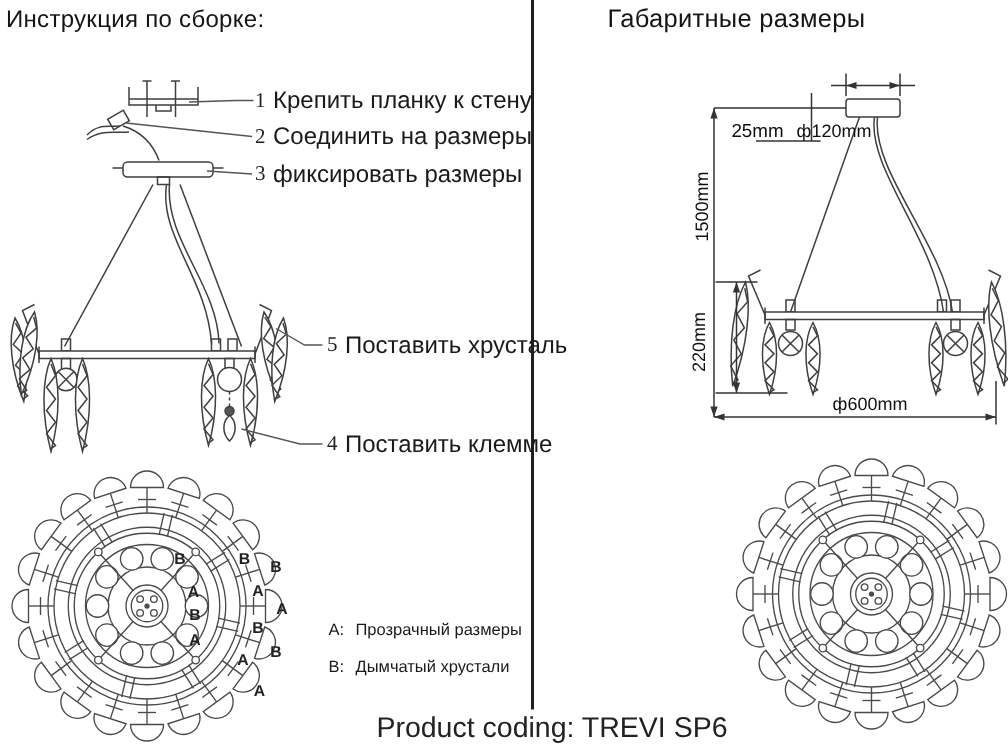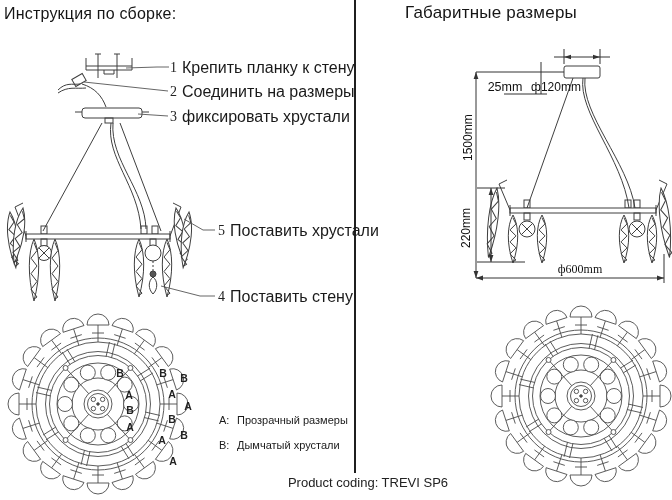--- a/index.html
+++ b/index.html
@@ -11,21 +11,21 @@
   .callout{display:flex;align-items:flex-start;white-space:nowrap;}
   .callout .num{font-family:"Liberation Serif",serif;font-size:14px;color:#222;line-height:13px;}
   .callout .txt{font-size:16px;color:#1a1a1a;margin-left:5px;line-height:13px;}
   .dim{font-size:12px;color:#101010;white-space:nowrap;text-align:center;}
   .dim.vert{writing-mode:vertical-rl;transform:rotate(180deg);text-align:center;line-height:13px;}
   .crystal-letter{position:absolute;font-size:10.5px;font-weight:600;color:#222;
         transform:translate(-50%,-50%);}
   .legend-row{display:flex;white-space:nowrap;font-size:11px;color:#1a1a1a;}
   .legend-row .key{width:18px;}
   .divider{position:absolute;background:#1f1f1f;}
-  .footer{font-size:13px;color:#222;text-align:center;white-space:nowrap;}
+  .footer{font-size:19px;color:#222;text-align:center;white-space:nowrap;}
 </style>
 </head>
 <body>
 
 <div id="page">
 
   <svg id="art" width="672" height="500" viewBox="0 0 672 500">
 
     <g id="left-side-view" stroke="#3f3f3f" stroke-width="1" fill="none">
 
@@ -414,36 +414,36 @@
   <div class="abs callout" style="left:170px;top:61px;">
     <span class="num">1</span>
     <span class="txt">Крепить планку к стену</span>
   </div>
   <div class="abs callout" style="left:170px;top:85px;">
     <span class="num">2</span>
     <span class="txt">Соединить на размеры</span>
   </div>
   <div class="abs callout" style="left:170px;top:110px;">
     <span class="num">3</span>
-    <span class="txt">фиксировать хрустали</span>
+    <span class="txt">фиксировать размеры</span>
   </div>
   <div class="abs callout" style="left:218px;top:224px;">
     <span class="num">5</span>
-    <span class="txt">Поставить хрустали</span>
+    <span class="txt">Поставить хрусталь</span>
   </div>
   <div class="abs callout" style="left:218px;top:290px;">
     <span class="num">4</span>
-    <span class="txt">Поставить стену</span>
+    <span class="txt">Поставить клемме</span>
   </div>
 
   <div class="abs dim" style="left:530px;top:44px;width:52px;margin-top:36px;">ф120mm</div>
   <div class="abs dim" style="left:483px;top:80px;width:44px;font-size:12.5px;">25mm</div>
   <div class="abs dim vert" style="left:462px;top:112px;height:52px;">1500mm</div>
   <div class="abs dim vert" style="left:460px;top:205px;height:46px;">220mm</div>
-  <div class="abs dim" style="left:552px;top:262px;width:56px;font-family:Liberation Serif, serif;">ф600mm</div>
+  <div class="abs dim" style="left:552px;top:262px;width:56px;">ф600mm</div>
 
   <div class="crystal-letter" style="left: 120px; top: 373px;">B</div>
   <div class="crystal-letter" style="left: 163px; top: 373px;">B</div>
   <div class="crystal-letter" style="left: 184px; top: 378px;">B</div>
   <div class="crystal-letter" style="left: 129px; top: 395px;">A</div>
   <div class="crystal-letter" style="left: 172px; top: 394px;">A</div>
   <div class="crystal-letter" style="left: 188px; top: 406px;">A</div>
   <div class="crystal-letter" style="left: 130px; top: 410px;">B</div>
   <div class="crystal-letter" style="left: 172px; top: 419px;">B</div>
   <div class="crystal-letter" style="left: 130px; top: 427px;">A</div>

